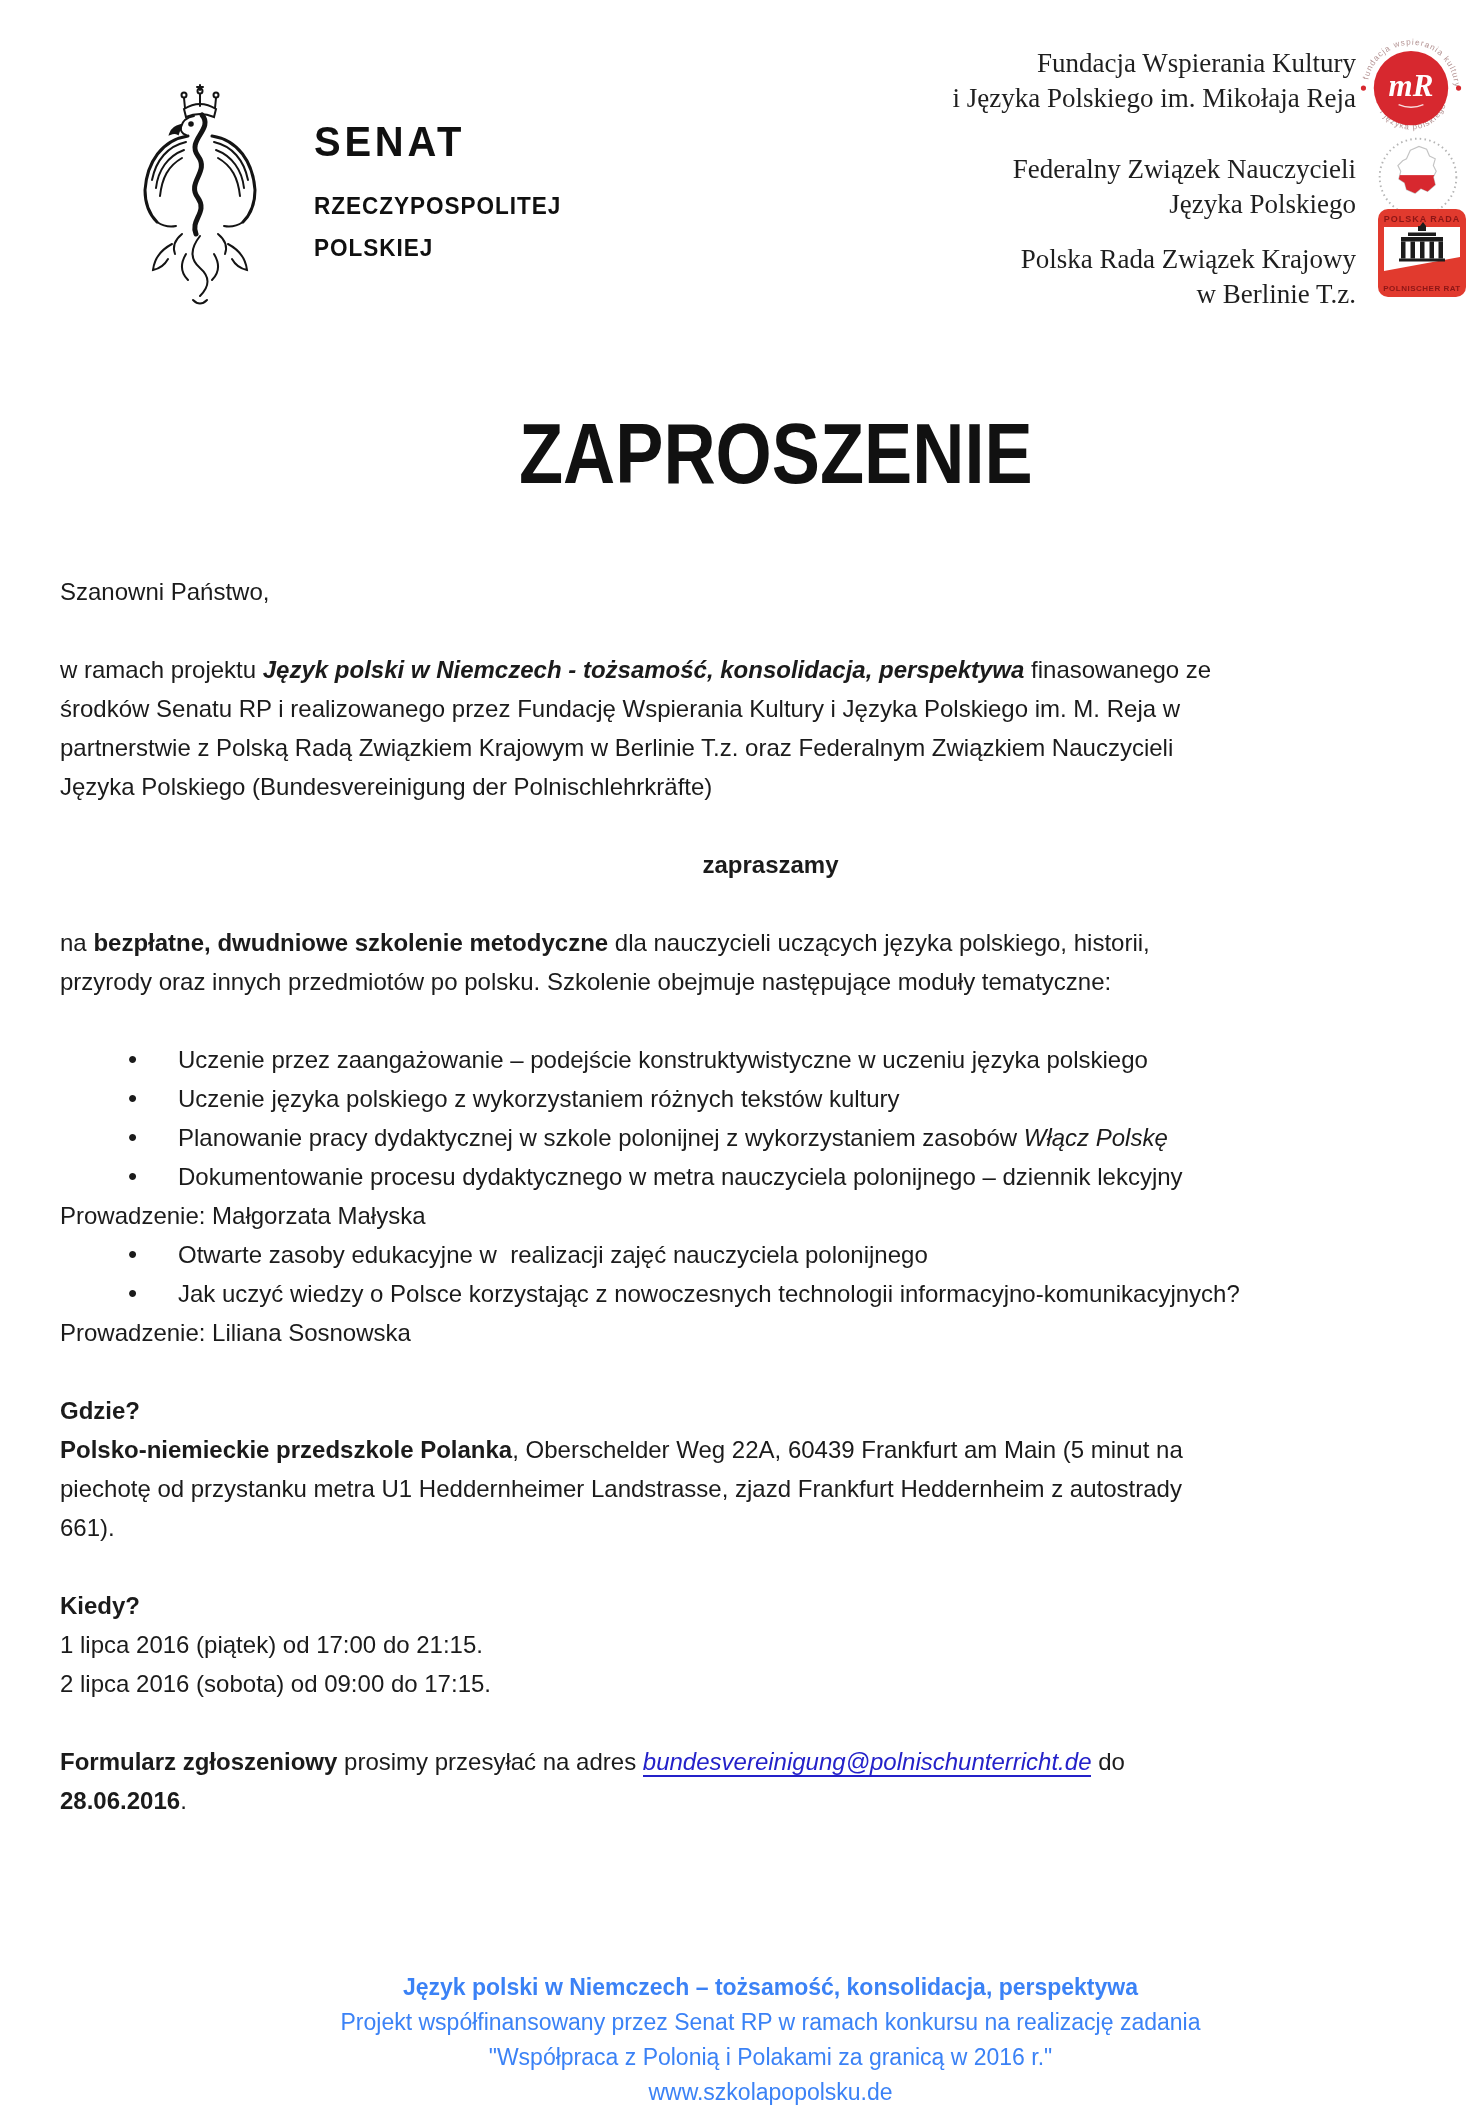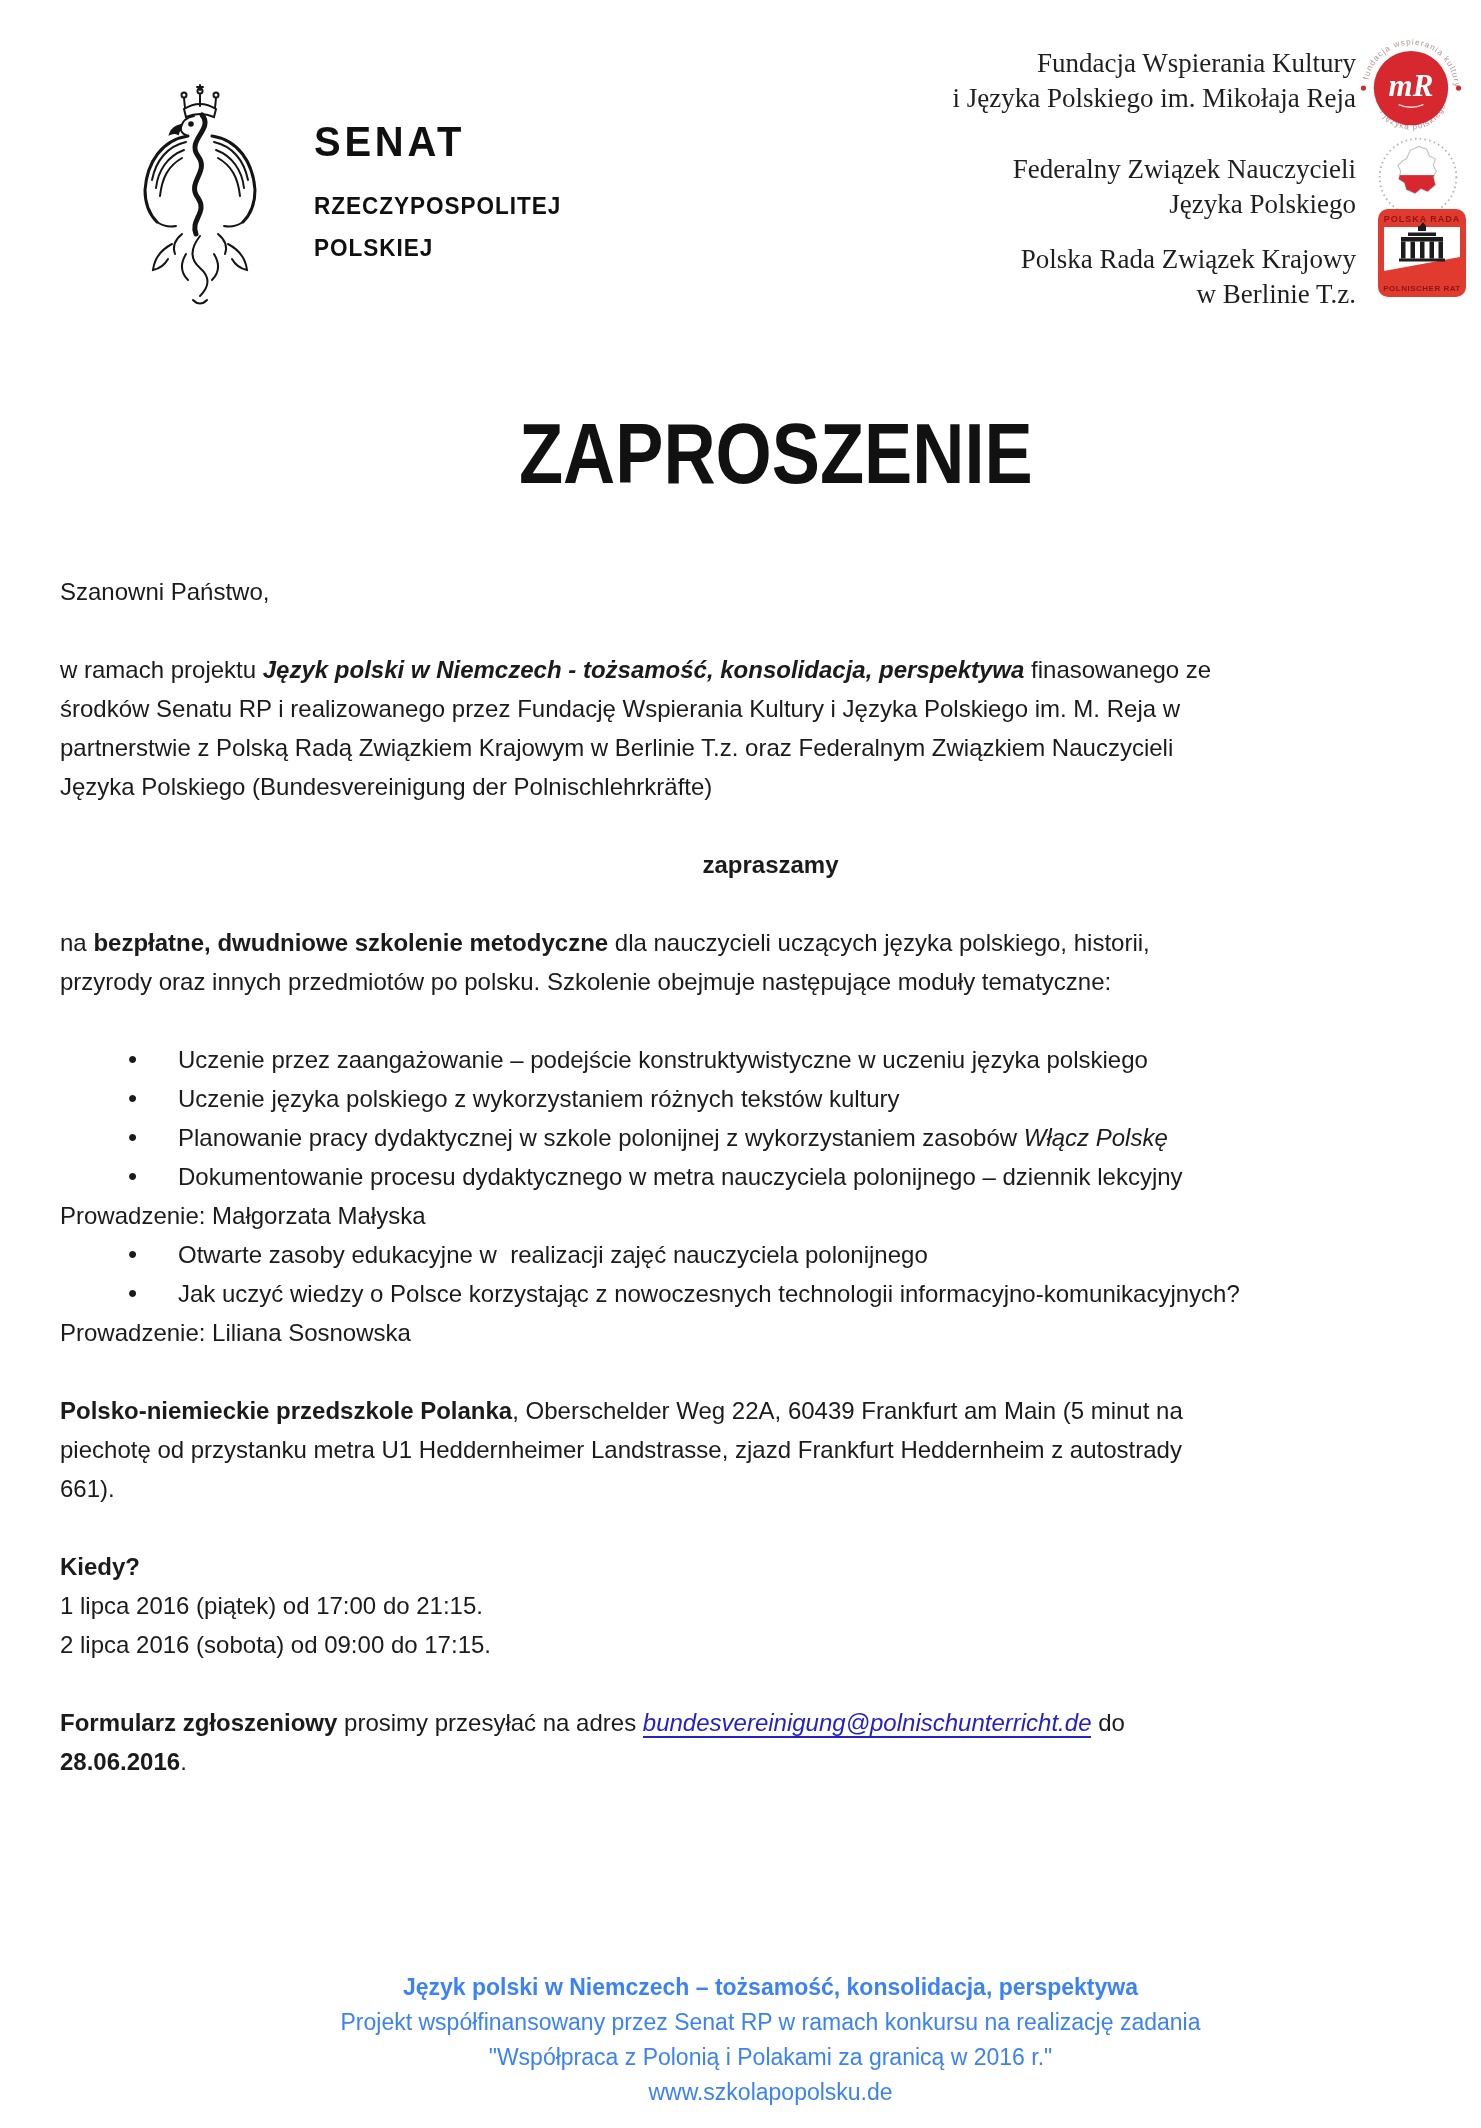--- a/index.html
+++ b/index.html
@@ -200,20 +200,21 @@
         <div class="line"><span>Prowadzenie: Małgorzata Małyska</span></div>
       </div>
       <div class="block bullets tight">
         <div class="line bullet-line"><span>Otwarte zasoby edukacyjne w  realizacji zajęć nauczyciela polonijnego</span></div>
         <div class="line bullet-line"><span>Jak uczyć wiedzy o Polsce korzystając z nowoczesnych technologii informacyjno-komunikacyjnych?</span></div>
       </div>
       <div class="block para tight">
         <div class="line"><span>Prowadzenie: Liliana Sosnowska</span></div>
       </div>
       <div class="block para">
+        <div class="line"><span class="b">Gdzie?</span></div>
         <div class="line"><span class="b">Polsko-niemieckie przedszkole Polanka</span><span>, Oberschelder Weg 22A, 60439 Frankfurt am Main (5 minut na</span></div>
         <div class="line"><span>piechotę od przystanku metra U1 Heddernheimer Landstrasse, zjazd Frankfurt Heddernheim z autostrady</span></div>
         <div class="line"><span>661).</span></div>
       </div>
       <div class="block para">
         <div class="line"><span class="b">Kiedy?</span></div>
         <div class="line"><span>1 lipca 2016 (piątek) od 17:00 do 21:15.</span></div>
         <div class="line"><span>2 lipca 2016 (sobota) od 09:00 do 17:15.</span></div>
       </div>
       <div class="block para">

